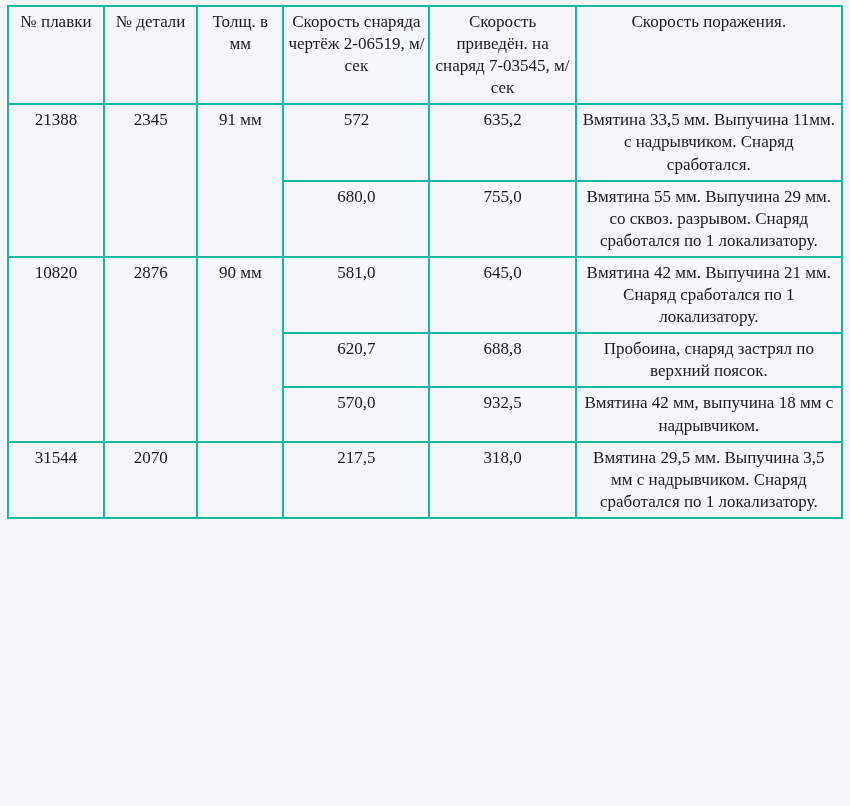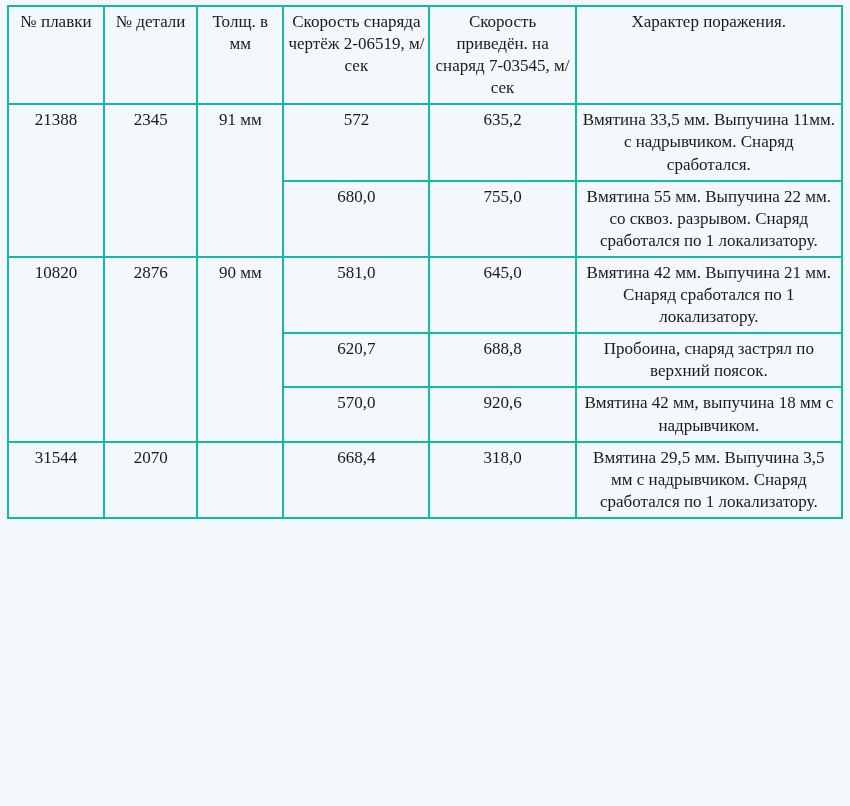--- a/index.html
+++ b/index.html
@@ -76,58 +76,58 @@
       <col class="col-speedr">
       <col class="col-desc">
     </colgroup>
     <thead>
       <tr>
         <td>№ плавки</td>
         <td>№ детали</td>
         <td>Толщ. в мм</td>
         <td>Скорость снаряда чертёж 2-06519, м/сек</td>
         <td>Скорость приведён. на снаряд 7-03545, м/сек</td>
-        <td>Характер поражения.</td>
+        <td>Скорость поражения.</td>
       </tr>
     </thead>
     <tbody>
         <tr>
           <td class="group-cell" rowspan="2">21388</td>
           <td class="group-cell" rowspan="2">2345</td>
           <td class="group-cell" rowspan="2">91 мм</td>
           <td class="data-cell">572</td>
           <td class="data-cell">635,2</td>
           <td class="desc-cell">Вмятина 33,5 мм. Выпучина 11мм. с надрывчиком. Снаряд сработался.</td>
         </tr>
         <tr>
           <td class="data-cell">680,0</td>
           <td class="data-cell">755,0</td>
-          <td class="desc-cell">Вмятина 55 мм. Выпучина 22 мм. со сквоз. разрывом. Снаряд сработался по 1 локализатору.</td>
+          <td class="desc-cell">Вмятина 55 мм. Выпучина 29 мм. со сквоз. разрывом. Снаряд сработался по 1 локализатору.</td>
         </tr>
         <tr>
           <td class="group-cell" rowspan="3">10820</td>
           <td class="group-cell" rowspan="3">2876</td>
           <td class="group-cell" rowspan="3">90 мм</td>
           <td class="data-cell">581,0</td>
           <td class="data-cell">645,0</td>
           <td class="desc-cell">Вмятина 42 мм. Выпучина 21 мм. Снаряд сработался по 1 локализатору.</td>
         </tr>
         <tr>
           <td class="data-cell">620,7</td>
           <td class="data-cell">688,8</td>
           <td class="desc-cell">Пробоина, снаряд застрял по верхний поясок.</td>
         </tr>
         <tr>
           <td class="data-cell">570,0</td>
-          <td class="data-cell">920,6</td>
+          <td class="data-cell">932,5</td>
           <td class="desc-cell">Вмятина 42 мм, выпучина 18 мм с надрывчиком.</td>
         </tr>
         <tr>
           <td class="group-cell" rowspan="1">31544</td>
           <td class="group-cell" rowspan="1">2070</td>
           <td class="group-cell" rowspan="1"></td>
-          <td class="data-cell">668,4</td>
+          <td class="data-cell">217,5</td>
           <td class="data-cell">318,0</td>
           <td class="desc-cell">Вмятина 29,5 мм. Выпучина 3,5 мм с надрывчиком. Снаряд сработался по 1 локализатору.</td>
         </tr>
       </tbody>
   </table>
 </div>
 
 </body></html>

